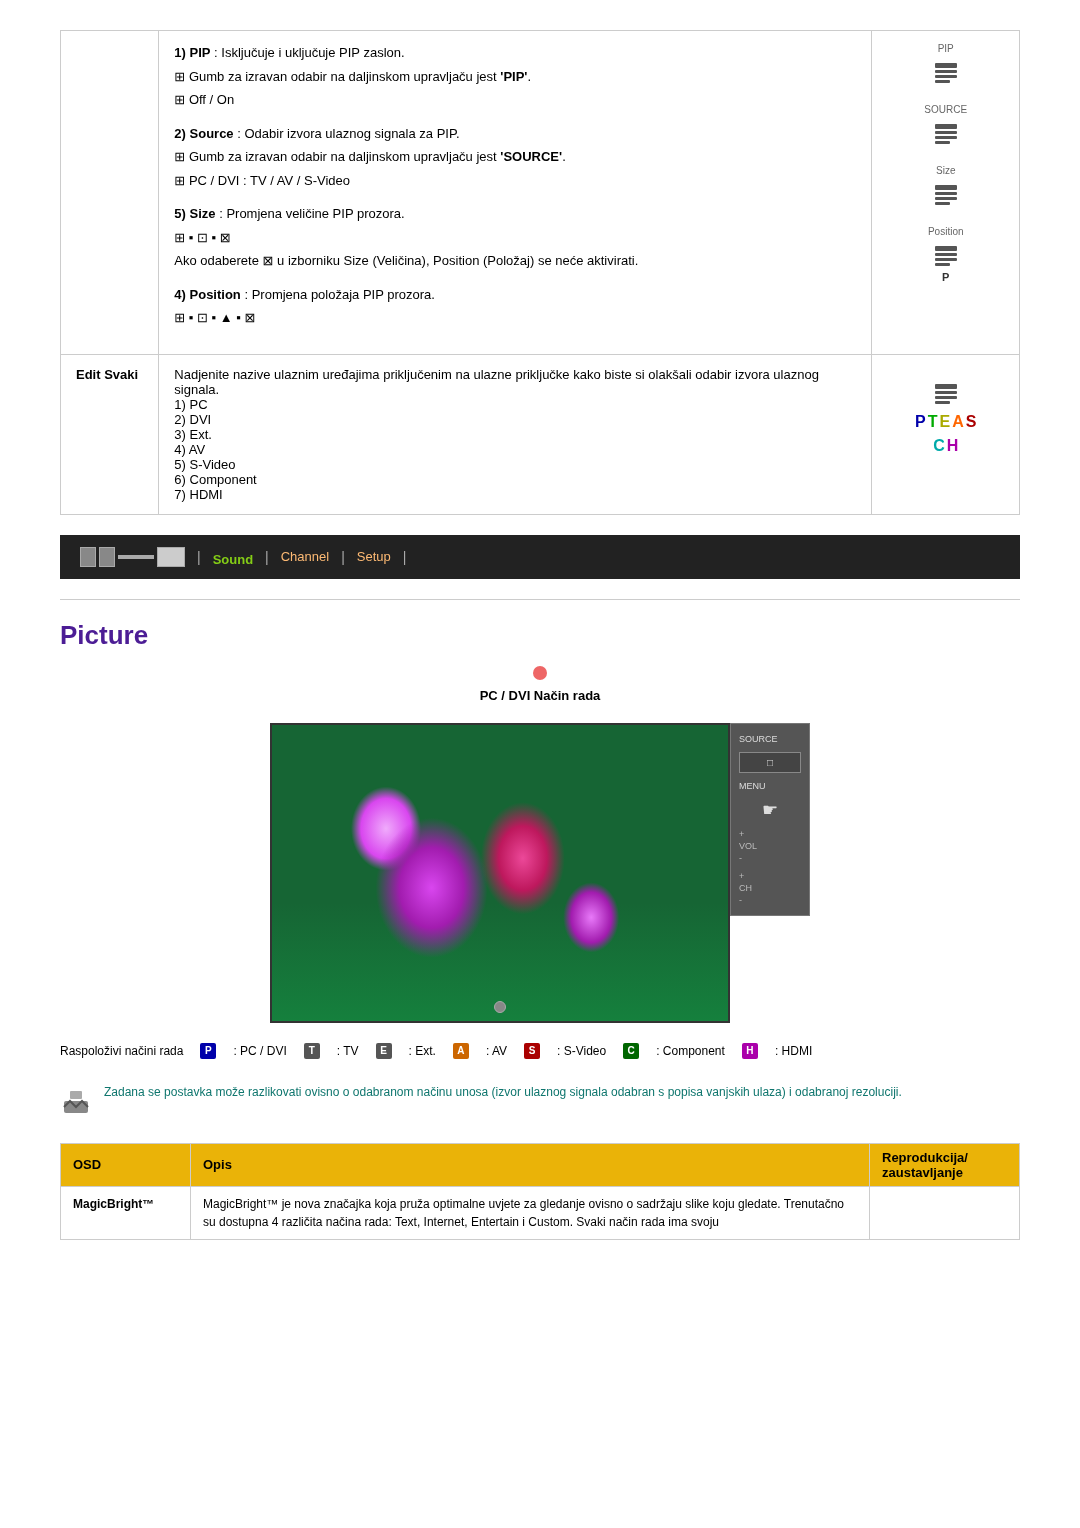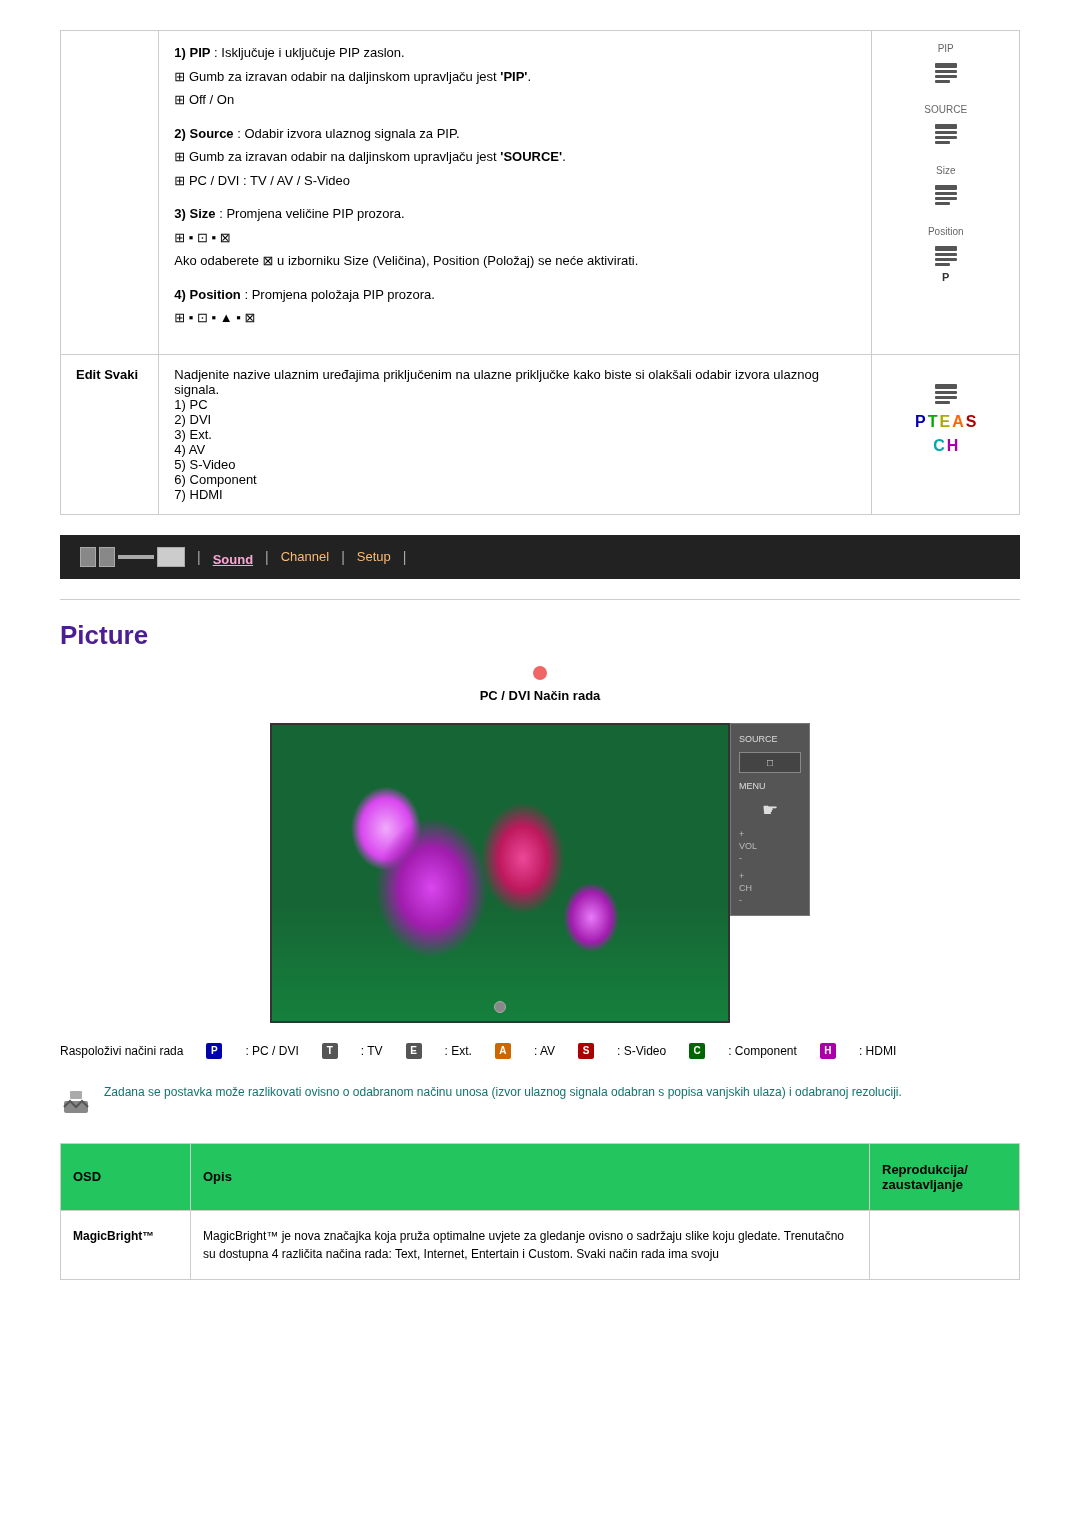--- a/index.html
+++ b/index.html
@@ -117,23 +117,22 @@
       color: #aaa;
       margin: 0 12px;
       font-size: 14px;
     }
     .nav-item {
       color: #fdba74;
       font-size: 13px;
       cursor: pointer;
     }
     .nav-item.active {
-      color: #f9a8d4;
-      font-weight: bold;
-      text-decoration: underline;
+      color: #84cc16;
+      font-weight: bold;
       margin-top: 6px;
     }
 
     
     .separator {
       border: none;
       border-top: 1px solid #ccc;
       margin: 20px 0;
     }
 
@@ -238,21 +237,21 @@
       font-size: 9px;
       color: #bbb;
     }
 
     
     .modes-row {
       font-size: 12px;
       margin-bottom: 16px;
       display: flex;
       align-items: center;
-      gap: 23px;
+      gap: 17px;
       flex-wrap: wrap;
     }
     .mode-badge {
       display: inline-block;
       width: 16px;
       height: 16px;
       border-radius: 2px;
       font-size: 10px;
       font-weight: bold;
       text-align: center;
@@ -290,30 +289,30 @@
       color: #0f766e;
     }
 
     
     .osd-table {
       width: 100%;
       border-collapse: collapse;
       border: 1px solid #ccc;
     }
     .osd-table th {
-      background: #22c55e;
+      background: #eab308;
       border: 1px solid #ccc;
-      padding: 18px 12px;
+      padding: 6px 12px;
       text-align: left;
       font-weight: bold;
       font-size: 13px;
     }
     .osd-table td {
       border: 1px solid #ccc;
-      padding: 16px 12px;
+      padding: 8px 12px;
       vertical-align: top;
       font-size: 12px;
       line-height: 1.5;
     }
     .osd-table .col-osd { width: 130px; font-weight: bold; }
     .osd-table .col-opis { }
     .osd-table .col-repr { width: 150px; font-weight: bold; }
     .nav-screen-group {
       display: flex;
       align-items: center;
@@ -356,21 +355,21 @@
               <span> Gumb za izravan odabir na daljinskom upravljaču jest <strong>'SOURCE'</strong>.</span>
             </p>
             <p>
               <span>⊞</span>
               <span> PC / DVI : TV / AV / S-Video</span>
             </p>
           </div>
 
           <div class="section-item">
             <p>
-              <strong>3) Size</strong>
+              <strong>5) Size</strong>
               <span> : Promjena veličine PIP prozora.</span>
             </p>
             <p>
               <span>⊞ ▪ ⊡ ▪ ⊠</span>
             </p>
             <p>Ako odaberete <span>⊠</span> u izborniku Size (Veličina), Position (Položaj) se neće aktivirati.</p>
           </div>
 
           <div class="section-item">
             <p>

